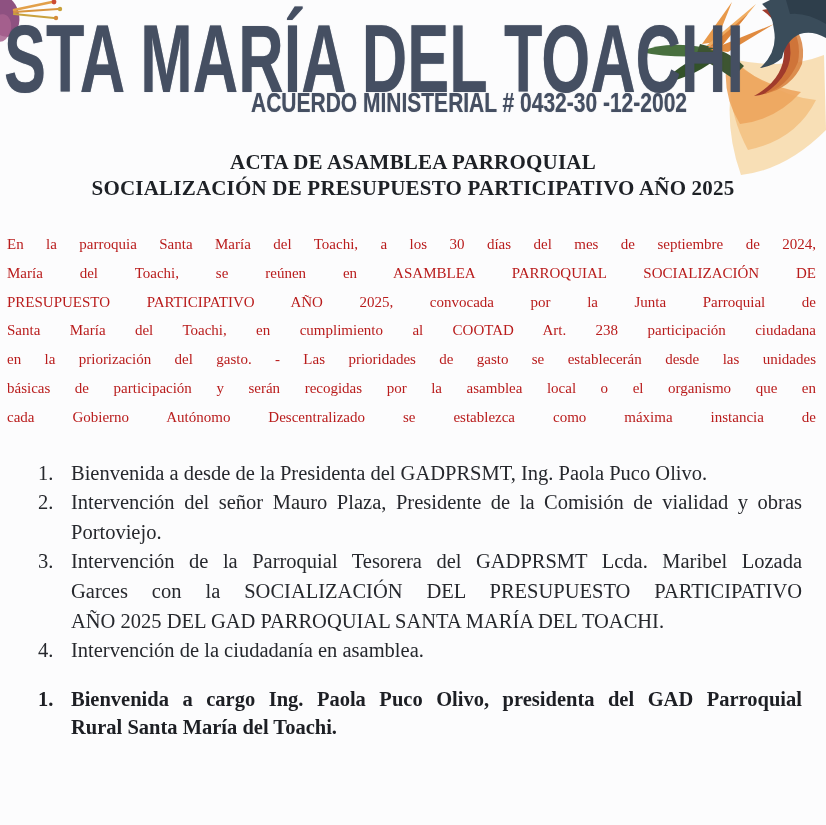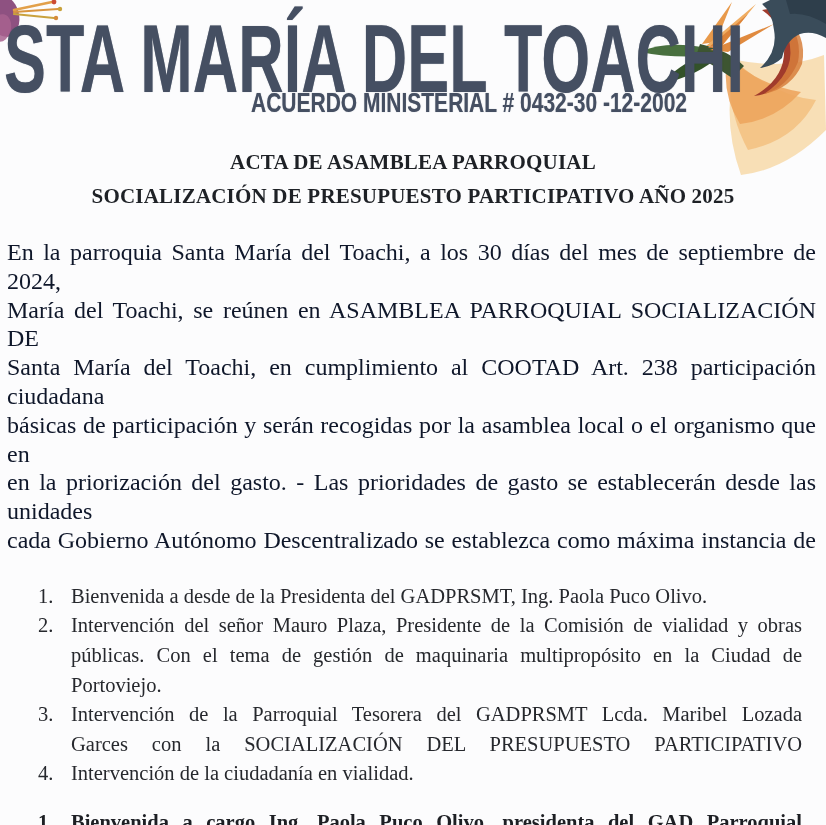--- a/index.html
+++ b/index.html
@@ -27,28 +27,28 @@
   
   .doc-title {
     margin: 27px 10px 0 10px;
     text-align: center;
     font-weight: bold;
     font-size: 21px;
     line-height: 26px;
     color: #1e2126;
     letter-spacing: 0.2px;
   }
-  .doc-title .tline { display: block; margin-top: 8px; }
+  .doc-title .tline { display: block; }
 
   
   .intro {
     margin: 29px 10px 0 7px;
-    font-size: 24px;
+    font-size: 15px;
     line-height: 28.8px;
-    color: #0f172a;
+    color: #b91c1c;
   }
   .ln { white-space: normal; }
   .j  { text-align: justify; text-align-last: justify; }
 
   
   .agenda {
     margin: 27px 24px 0 38px;
     font-size: 20.5px;
     line-height: 29.6px;
     color: #26282d;
@@ -120,56 +120,57 @@
   </header>
 
   <h1 class="doc-title">
     <span class="tline">ACTA DE ASAMBLEA PARROQUIAL</span>
     <span class="tline">SOCIALIZACIÓN DE PRESUPUESTO PARTICIPATIVO AÑO 2025</span>
   </h1>
 
   <div class="intro">
     <div class="ln j">En la parroquia Santa María del Toachi, a los 30 días del mes de septiembre de 2024,</div>
     <div class="ln j">María del Toachi, se reúnen en ASAMBLEA PARROQUIAL SOCIALIZACIÓN DE</div>
+    <div class="ln j">PRESUPUESTO PARTICIPATIVO AÑO 2025, convocada por la Junta Parroquial de</div>
     <div class="ln j">Santa María del Toachi, en cumplimiento al COOTAD Art. 238 participación ciudadana</div>
+    <div class="ln j">en la priorización del gasto. - Las prioridades de gasto se establecerán desde las unidades</div>
     <div class="ln j">básicas de participación y serán recogidas por la asamblea local o el organismo que en</div>
-    <div class="ln j">en la priorización del gasto. - Las prioridades de gasto se establecerán desde las unidades</div>
     <div class="ln j">cada Gobierno Autónomo Descentralizado se establezca como máxima instancia de</div>
   </div>
 
   <div class="agenda">
 
     <div class="item">
       <span class="num">1.</span>
       <div class="itext">
         <div class="ln">Bienvenida a desde de la Presidenta del GADPRSMT, Ing. Paola Puco Olivo.</div>
       </div>
     </div>
 
     <div class="item">
       <span class="num">2.</span>
       <div class="itext">
         <div class="ln j">Intervención del señor Mauro Plaza, Presidente de la Comisión de vialidad y obras</div>
-        <div class="ln j">públicas. Con el tema de gestión de maquinaria multipropósito en la Ciudad de</div>
         <div class="ln">Portoviejo.</div>
       </div>
     </div>
 
     <div class="item">
       <span class="num">3.</span>
       <div class="itext">
         <div class="ln j">Intervención de la Parroquial Tesorera del GADPRSMT Lcda. Maribel Lozada</div>
         <div class="ln j">Garces con la SOCIALIZACIÓN DEL PRESUPUESTO PARTICIPATIVO</div>
+        <div class="ln">AÑO 2025 DEL GAD PARROQUIAL SANTA MARÍA DEL TOACHI.</div>
       </div>
     </div>
 
     <div class="item">
       <span class="num">4.</span>
       <div class="itext">
-        <div class="ln">Intervención de la ciudadanía en vialidad.</div>
+        <div class="ln">Intervención de la ciudadanía en asamblea.</div>
       </div>
     </div>
 
   </div>
 
   <div class="section-head">
     <span class="num">1.</span>
     <div class="itext">
       <div class="ln j">Bienvenida a cargo Ing. Paola Puco Olivo, presidenta del GAD Parroquial</div>
       <div class="ln">Rural Santa María del Toachi.</div>

